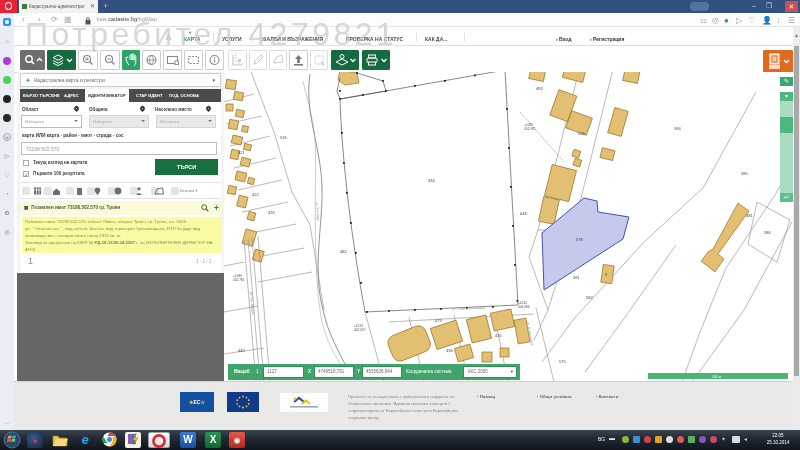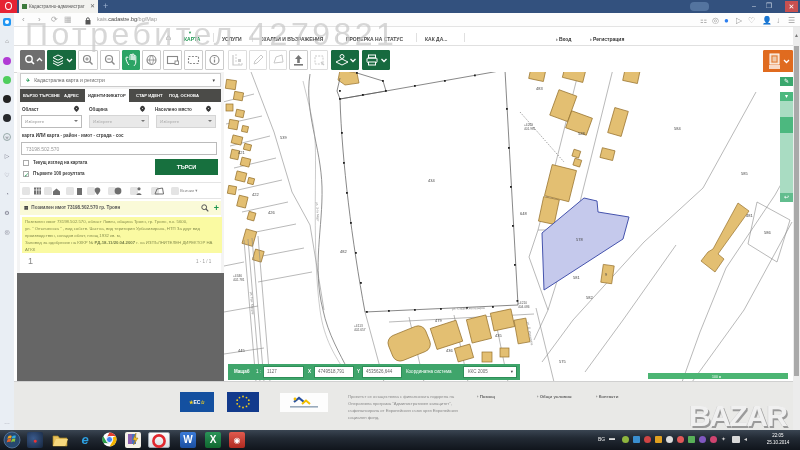--- a/index.html
+++ b/index.html
@@ -546,13 +546,12 @@
 <div class="abs" style="left:677px;top:436px;width:7px;height:7px;border-radius:50%;background:#e05858"></div>
 <div class="abs" style="left:688px;top:436px;width:7px;height:7px;background:#58b058;border-radius:1px"></div>
 <div class="abs" style="left:699px;top:436px;width:7px;height:7px;border-radius:50%;background:#8058c0"></div>
 <div class="abs" style="left:710px;top:436px;width:7px;height:7px;border-radius:50%;background:#d04470"></div>
 <span class="abs" style="left:721px;top:435px;font-size:6px;color:#ccc">✦</span>
 <div class="abs" style="left:732px;top:436px;width:8px;height:7px;background:#d8d8d8;border-radius:1px"></div>
 <span class="abs" style="left:744px;top:435px;font-size:6px;color:#ccc">◂</span>
 <div class="abs" id="clock">22:05<br>25.10.2014</div>
 
 <div class="abs" id="wm1">Потребител 4279821</div>
-<div class="abs" id="wm2">BAZAR</div>
 </div>
 </body></html>

